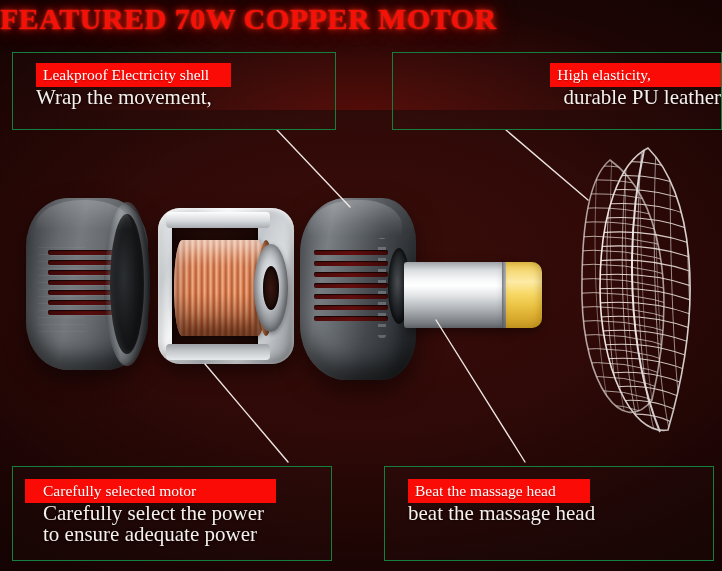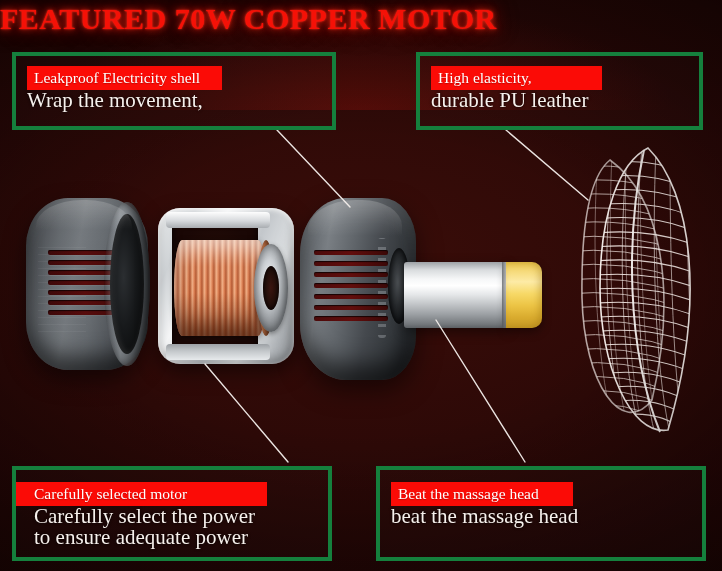--- a/index.html
+++ b/index.html
@@ -52,24 +52,25 @@
       0 0 2px #ff2a18,
       0 0 7px rgba(255,40,20,0.85),
       0 0 16px rgba(220,20,10,0.55),
       0 0 28px rgba(160,10,6,0.35);
     white-space: nowrap;
   }
 
   
   .callout {
     position: absolute;
-    border: 4px solid #15803d;
+    border: 1px solid #15803d;
     box-sizing: border-box;
     background: rgba(255,255,255,0.012);
     overflow: hidden;
+    padding-left: 12px;
   }
   .callout .hl {
     display: inline-block;
     background: #fb0b06;
     color: #ffffff;
     font-size: 15.5px;
     line-height: 21px;
     padding: 1px 7px 2px 7px;
     white-space: nowrap;
     text-shadow: 0 1px 1px rgba(120,0,0,0.45);
@@ -81,23 +82,23 @@
     line-height: 21px;
     white-space: nowrap;
     text-shadow: 0 0 3px rgba(0,0,0,0.85);
   }
   .callout .pad {
     padding-left: 11px;
     padding-top: 10px;
   }
 
   #callout-top-left   { left: 12px;  top: 52px;  width: 324px; height: 78px; }
-  #callout-top-right  { left: 416px; top: 52px;  width: 287px; height: 78px; }
+  #callout-top-right  { left: 392px; top: 52px;  width: 330px; height: 78px; text-align: right; }
   #callout-bot-left   { left: 12px;  top: 466px; width: 320px; height: 95px; }
-  #callout-bot-right  { left: 376px; top: 466px; width: 330px; height: 95px; }
+  #callout-bot-right  { left: 384px; top: 466px; width: 330px; height: 95px; }
 
   
   #callout-top-left .hl  { margin-left: 11px; padding-right: 22px; }
   #callout-top-right .hl { margin-left: 11px; padding-right: 70px; }
   #callout-bot-left .hl  { margin-left: 0px; padding-left: 18px; padding-right: 80px; }
   #callout-bot-right .hl { margin-left: 11px; padding-right: 34px; }
 
   #callout-top-left .body,
   #callout-top-right .body,
   #callout-bot-right .body { padding-left: 11px; }

